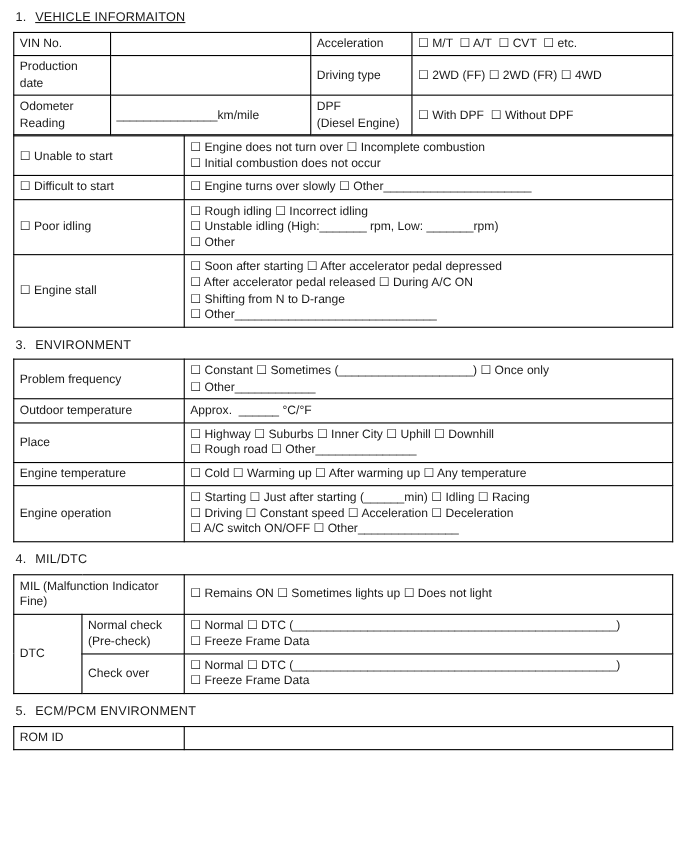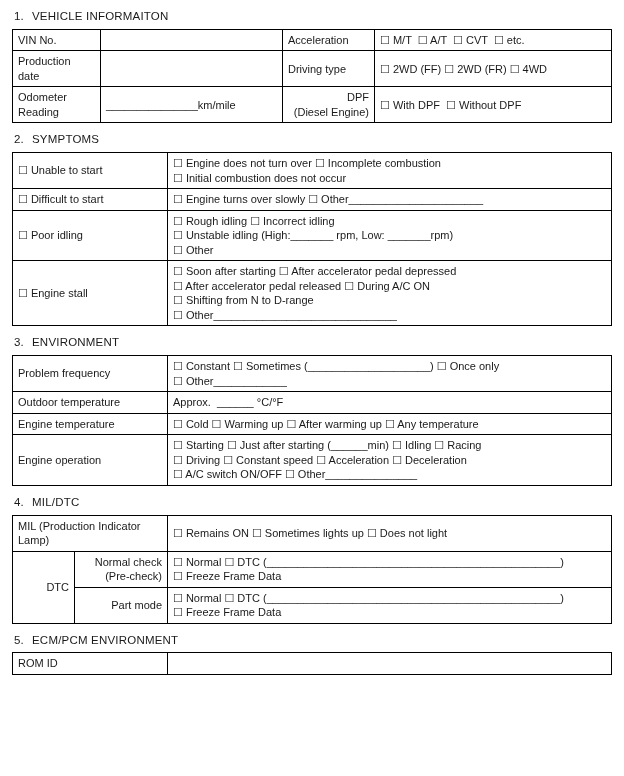--- a/index.html
+++ b/index.html
@@ -15,39 +15,39 @@
     padding: 8px 12px 10px 12px;
     background: #ffffff;
   }
   .section-heading {
     font-size: 11.5px;
     line-height: 1.2;
     margin: 10px 0 5px 2px;
     letter-spacing: 0.2px;
     white-space: pre;
   }
-  .section-heading:first-child { margin-top: 2px; }
+  .section-heading:first-child { margin-top: 2px; text-decoration: underline; }
   .sec-num { display: inline-block; min-width: 18px; }
   table.form-table {
     width: 100%;
     border-collapse: collapse;
     table-layout: fixed;
   }
   td {
     border: 1px solid #000000;
     font-size: 11px;
     line-height: 1.32;
     padding: 3px 5px;
     vertical-align: middle;
     white-space: pre-wrap;
     word-wrap: break-word;
     overflow: hidden;
     margin-left: 16px;
   }
-  td.center { text-align: right; }
+  td.center { text-align: left; }
   col.w88  { width: 88px; }
   col.w182 { width: 182px; }
   col.w92  { width: 92px; }
   col.w155 { width: 155px; }
   col.w62  { width: 62px; }
   col.w93  { width: 93px; }
 </style>
 </head>
 <body>
 
@@ -78,21 +78,20 @@
       <tr>
         <td>Odometer Reading</td>
         <td>_______________km/mile</td>
         <td class="center">DPF
 (Diesel Engine)</td>
         <td>☐ With DPF  ☐ Without DPF</td>
       </tr>
     </tbody>
   </table>
 
-  <div class="section-heading"><span class="sec-num">2.</span><span>SYMPTOMS</span></div>
 
   <table class="form-table">
     <colgroup>
         <col class="w155">
         <col>
       </colgroup>
     <tbody>
       <tr>
         <td>☐ Unable to start</td>
         <td>☐ Engine does not turn over ☐ Incomplete combustion
@@ -129,20 +128,25 @@
       <tr>
         <td>Problem frequency</td>
         <td>☐ Constant ☐ Sometimes (____________________) ☐ Once only
 ☐ Other____________</td>
       </tr>
       <tr>
         <td>Outdoor temperature</td>
         <td>Approx.  ______ °C/°F</td>
       </tr>
       <tr>
+        <td>Place</td>
+        <td>☐ Highway ☐ Suburbs ☐ Inner City ☐ Uphill ☐ Downhill
+☐ Rough road ☐ Other_______________</td>
+      </tr>
+      <tr>
         <td>Engine temperature</td>
         <td>☐ Cold ☐ Warming up ☐ After warming up ☐ Any temperature</td>
       </tr>
       <tr>
         <td>Engine operation</td>
         <td>☐ Starting ☐ Just after starting (______min) ☐ Idling ☐ Racing
 ☐ Driving ☐ Constant speed ☐ Acceleration ☐ Deceleration
 ☐ A/C switch ON/OFF ☐ Other_______________</td>
       </tr>
     </tbody>
@@ -151,32 +155,32 @@
   <div class="section-heading"><span class="sec-num">4.</span><span>MIL/DTC</span></div>
 
   <table class="form-table">
     <colgroup>
         <col class="w62">
         <col class="w93">
         <col>
       </colgroup>
     <tbody>
       <tr>
-        <td colspan="2">MIL (Production Indicator Lamp)</td>
+        <td colspan="2">MIL (Malfunction Indicator Fine)</td>
         <td>☐ Remains ON ☐ Sometimes lights up ☐ Does not light</td>
       </tr>
       <tr>
         <td rowspan="2" class="center">DTC</td>
         <td class="center">Normal check
 (Pre-check)</td>
         <td>☐ Normal ☐ DTC (________________________________________________)
 ☐ Freeze Frame Data</td>
       </tr>
       <tr>
-        <td class="center">Part mode</td>
+        <td class="center">Check over</td>
         <td>☐ Normal ☐ DTC (________________________________________________)
 ☐ Freeze Frame Data</td>
       </tr>
     </tbody>
   </table>
 
   <div class="section-heading"><span class="sec-num">5.</span><span>ECM/PCM ENVIRONMENT</span></div>
 
   <table class="form-table">
     <colgroup>

